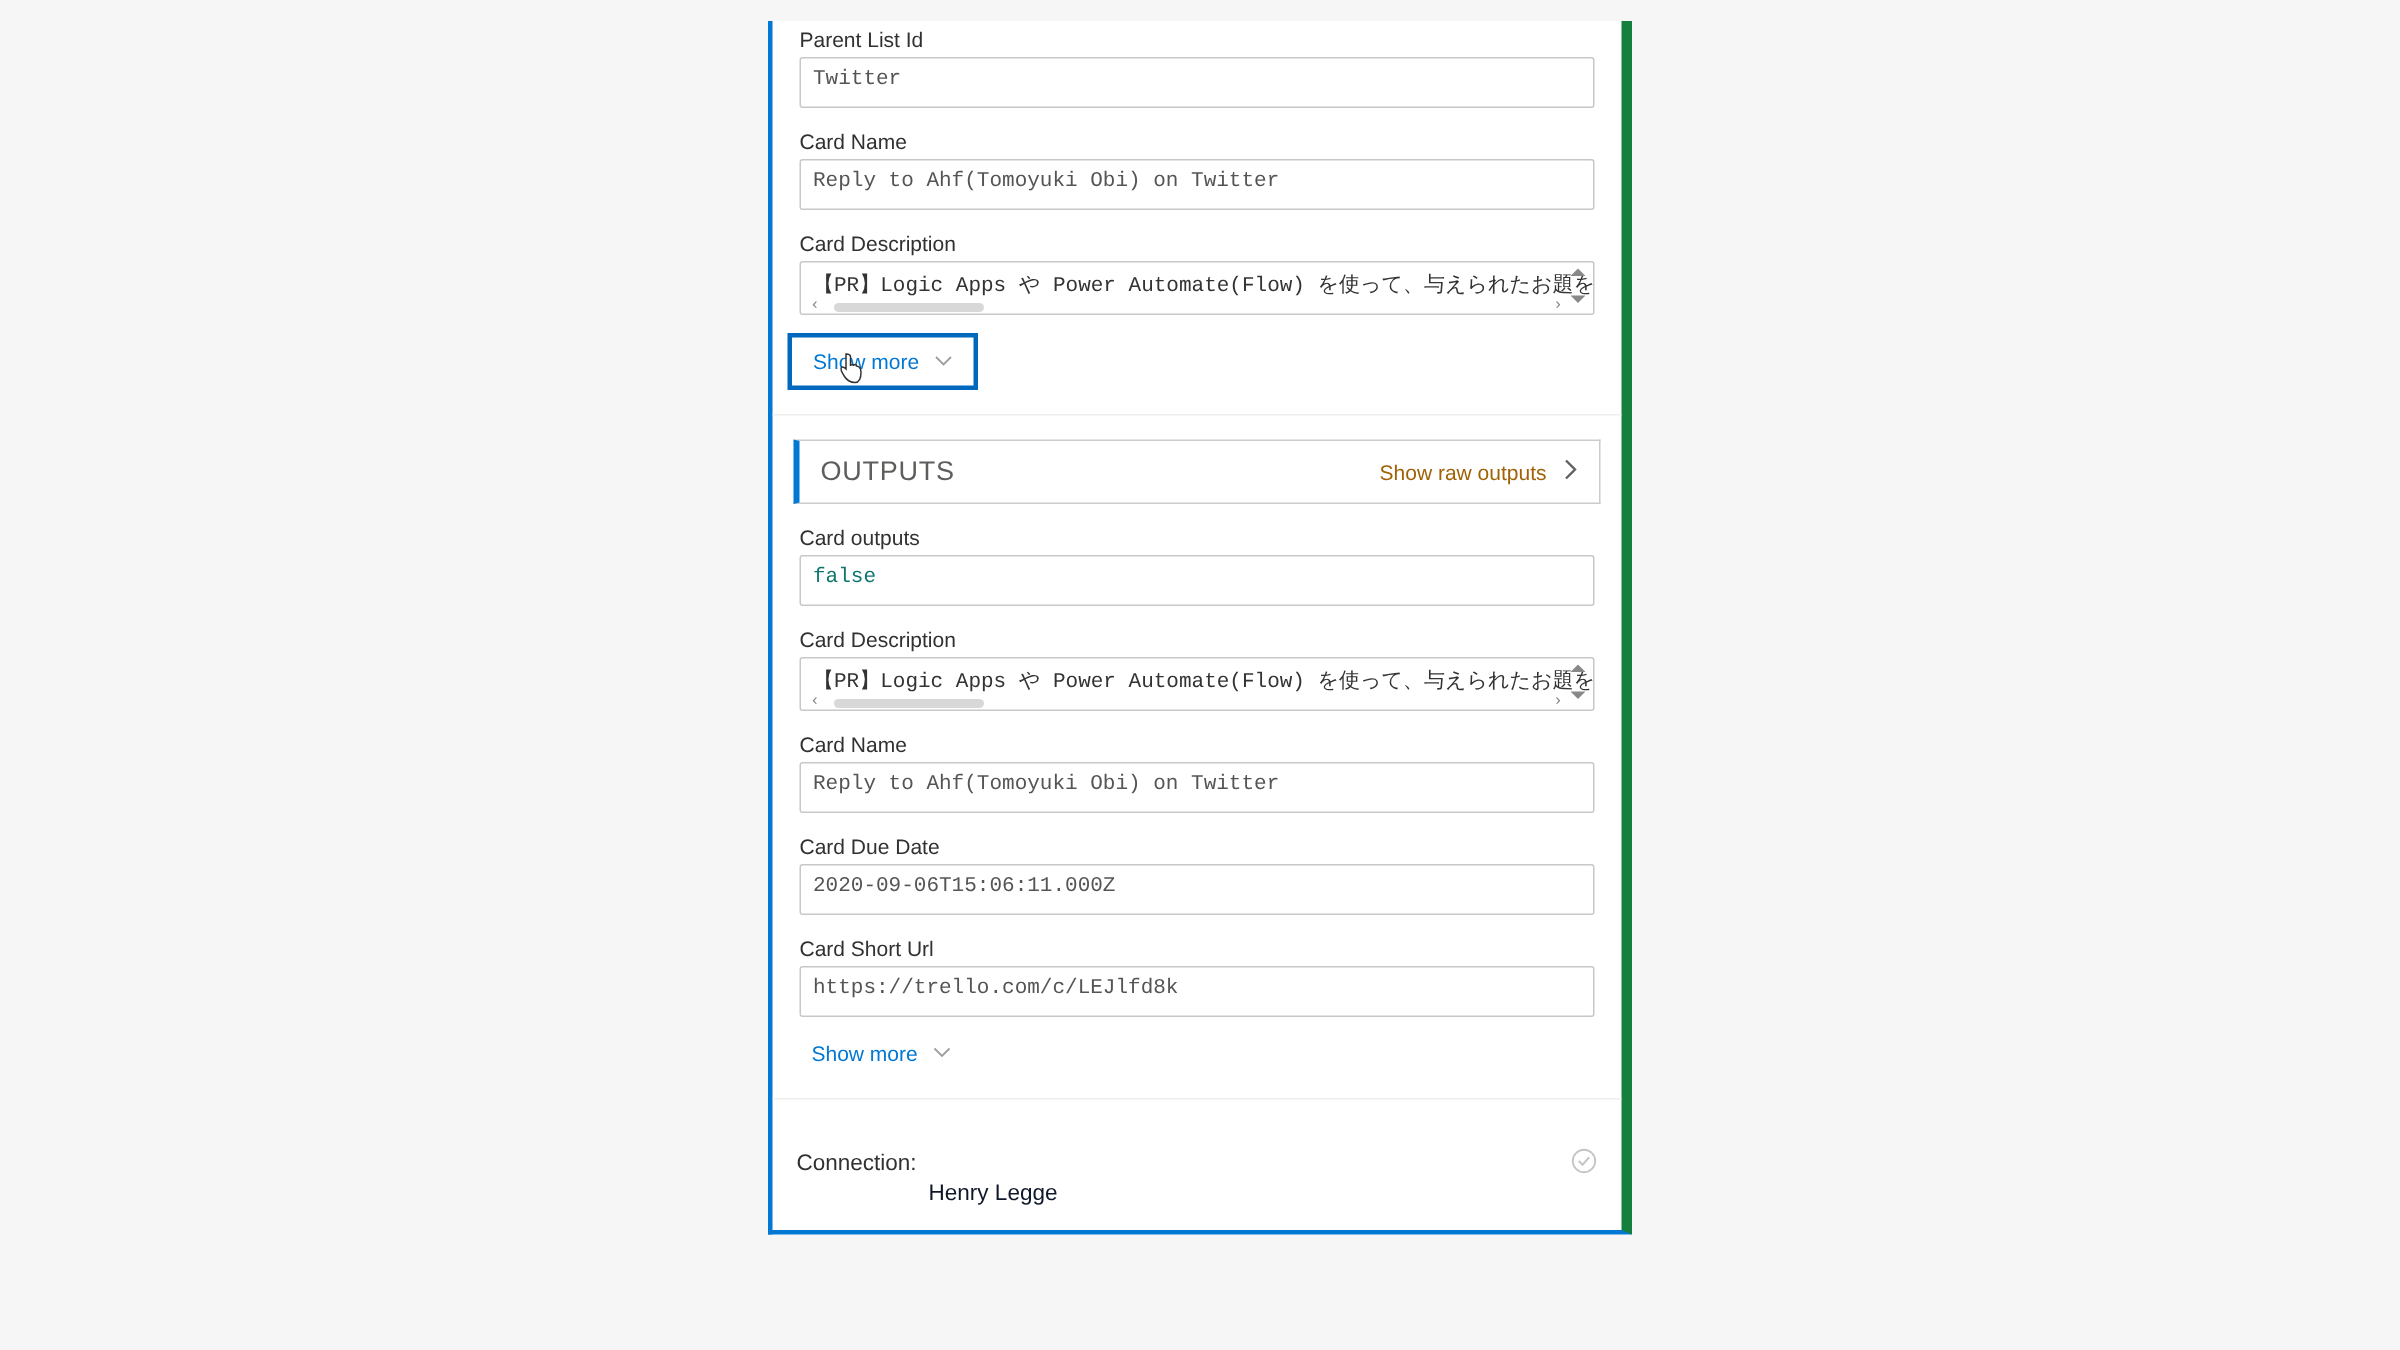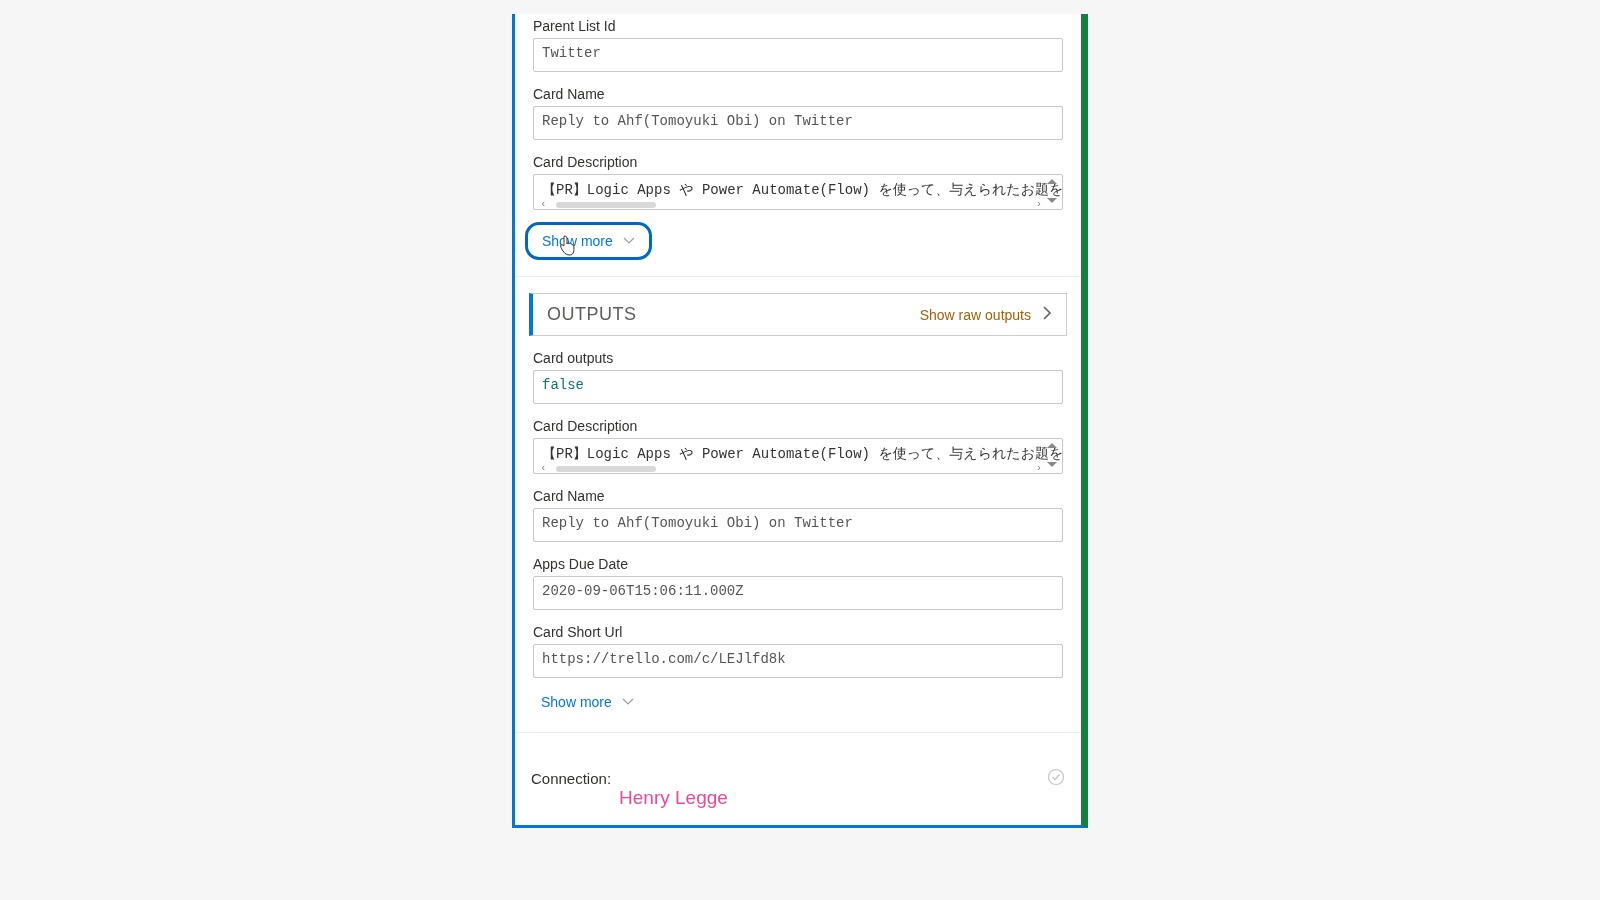--- a/index.html
+++ b/index.html
@@ -99,21 +99,20 @@
     .show-more-link {
       display: inline-flex;
       align-items: center;
       color: #0078d4;
       font-size: 14px;
       cursor: pointer;
       margin-top: 12px;
       margin-bottom: 8px;
       padding: 4px 8px;
       user-select: none;
-      border-radius: 14px;
     }
     .show-more-link.boxed {
       border: 3px solid #0068bd;
       padding: 8px 14px;
       margin-left: -8px;
       position: relative;
     }
     .chevron-down {
       margin-left: 10px;
       color: #9e9e9e;
@@ -166,22 +165,22 @@
     .conn-left {
       display: flex;
       align-items: center;
     }
     .conn-label {
       color: #323130;
       font-size: 15px;
       margin-right: 8px;
     }
     .conn-name {
-      color: #ec4899;
-      font-size: 19px;
+      color: #0f172a;
+      font-size: 15px;
       margin-top: 40px;
     }
     .conn-icon {
       color: #bdbdbd;
     }
     .cursor {
       position: absolute;
       pointer-events: none;
     }
     .cursor svg { display: block; }
@@ -287,21 +286,21 @@
           </div>
         <span class="hscroll-right">›</span>
       </div>
     </div>
 
     <div class="field-label">Card Name</div>
     <div class="value-box">
       <span class="value-content">Reply to Ahf(Tomoyuki Obi) on Twitter</span>
     </div>
 
-    <div class="field-label">Apps Due Date</div>
+    <div class="field-label">Card Due Date</div>
     <div class="value-box">
       <span class="value-content">2020-09-06T15:06:11.000Z</span>
     </div>
 
     <div class="field-label">Card Short Url</div>
     <div class="value-box">
       <span class="value-content">https://trello.com/c/LEJlfd8k</span>
     </div>
 
     <span class="show-more-link">

